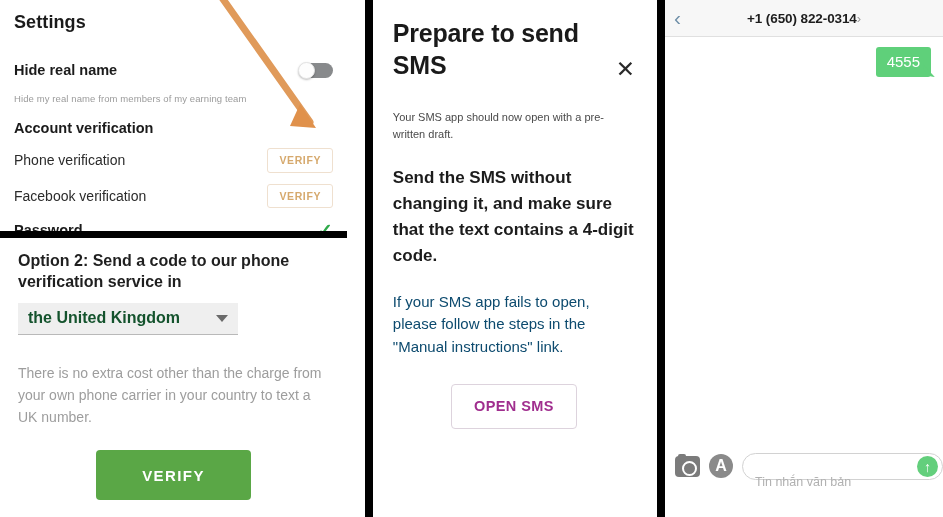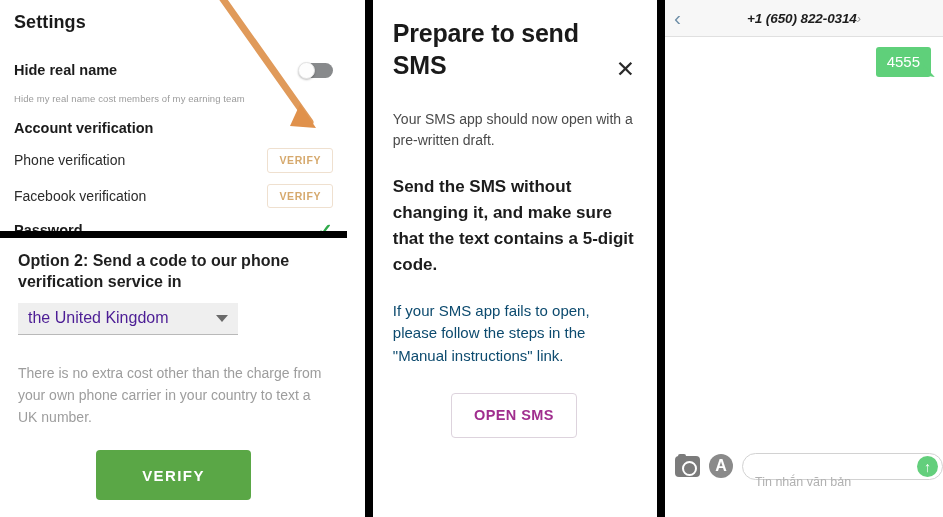--- a/index.html
+++ b/index.html
@@ -114,21 +114,21 @@
   }
   .country-select {
     margin-top: 11px;
     width: 220px;
     background: #efefef;
     border-bottom: 1.6px solid #b9b9b9;
     padding: 6px 10px 7px 10px;
     display: flex; align-items: center; justify-content: space-between;
   }
   .country-select-value {
-    font-size: 16px; font-weight: normal; color: #4c1d95;
+    font-size: 16px; font-weight: bold; color: #14532d;
   }
   .caret-down {
     width: 0; height: 0;
     border-left: 6px solid transparent;
     border-right: 6px solid transparent;
     border-top: 7px solid #6a6a6a;
     margin-left: 10px;
   }
   .opt-note {
     margin-top: 28px;
@@ -163,21 +163,21 @@
     line-height: 1.26;
     max-width: 200px;
     letter-spacing: -.2px;
   }
   .close-x {
     font-size: 23px; color: #2a2a2a; line-height: 1;
     margin-top: 6px;
     font-weight: 400;
   }
   .dlg-p {
-    font-size: 14px; color: #4a4a4a; line-height: 1.53;
+    font-size: 11px; color: #4a4a4a; line-height: 1.53;
     margin-top: 28px;
   }
   .dlg-p-strong {
     font-size: 17px; color: #1c1c1c; line-height: 1.53;
     font-weight: bold;
     margin-top: 22px;
   }
   .dlg-p-muted {
     font-size: 15px; color: #0c4a6e; line-height: 1.5;
     margin-top: 22px;
@@ -212,21 +212,20 @@
     width: 12px; height: 20px;
     color: #6f8fa8;
     font-size: 21px; line-height: 20px;
     font-weight: 300;
   }
   .sms-contact {
     width: 100%;
     text-align: center;
     font-size: 13.5px; font-weight: bold; color: #1d1d1d;
     letter-spacing: -.1px;
-    font-style: italic;
   }
   .sms-contact .chev {
     font-weight: 300; color: #9a9a9a; font-size: 13px;
   }
   .sms-body {
     position: relative;
     height: 404px;
     background: #fff;
     padding: 10px 12px 0 12px;
   }
@@ -325,21 +324,21 @@
       <div class="settings-title">Settings</div>
 
       <div class="row">
         <span class="row-label-bold">Hide real name</span>
         <span class="toggle">
           <span class="toggle-track"></span>
           <span class="toggle-knob"></span>
         </span>
       </div>
 
-      <div class="sub-note">Hide my real name cost members of my earning team</div>
+      <div class="sub-note">Hide my real name from members of my earning team</div>
 
       <div class="row">
         <span class="row-label-bold">Account verification</span>
       </div>
 
       <div class="spacer-xs"></div>
 
       <div class="row">
         <span class="row-label">Phone verification</span>
         <span class="verify-btn">VERIFY</span>
@@ -386,21 +385,21 @@
   <div class="vsep"></div>
 
   <div id="panel2">
     <div class="dlg-head">
       <div class="dlg-title">Prepare to send SMS</div>
       <div class="close-x">✕</div>
     </div>
 
     <div class="dlg-p">Your SMS app should now open with a pre-written draft.</div>
 
-    <div class="dlg-p-strong">Send the SMS without changing it, and make sure that the text contains a 5-digit code.</div>
+    <div class="dlg-p-strong">Send the SMS without changing it, and make sure that the text contains a 4-digit code.</div>
 
     <div class="dlg-p-muted">If your SMS app fails to open, please follow the steps in the "Manual instructions" link.</div>
 
     <div class="open-sms-wrap">
       <div class="open-sms-btn">OPEN SMS</div>
     </div>
   </div>
 
   <div class="vsep"></div>
 

